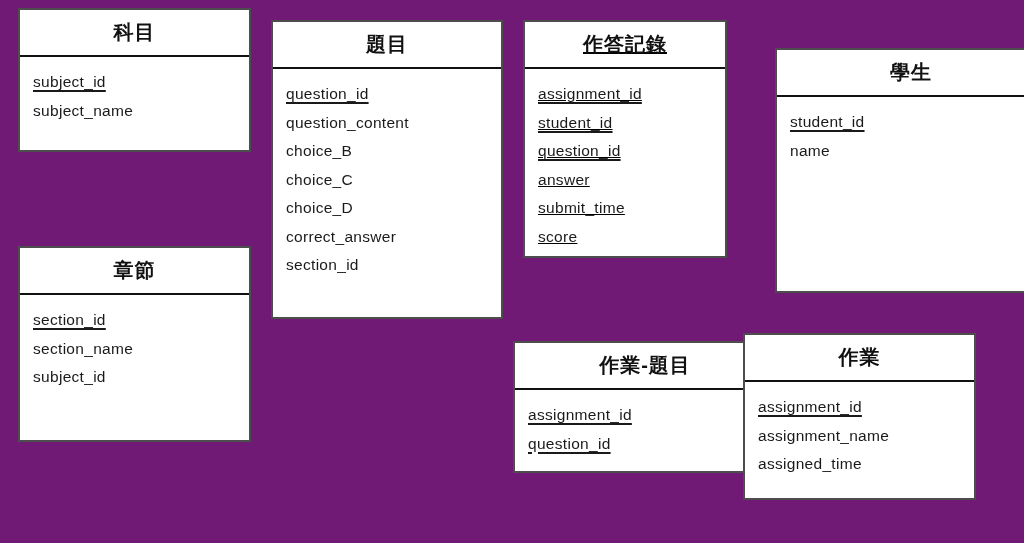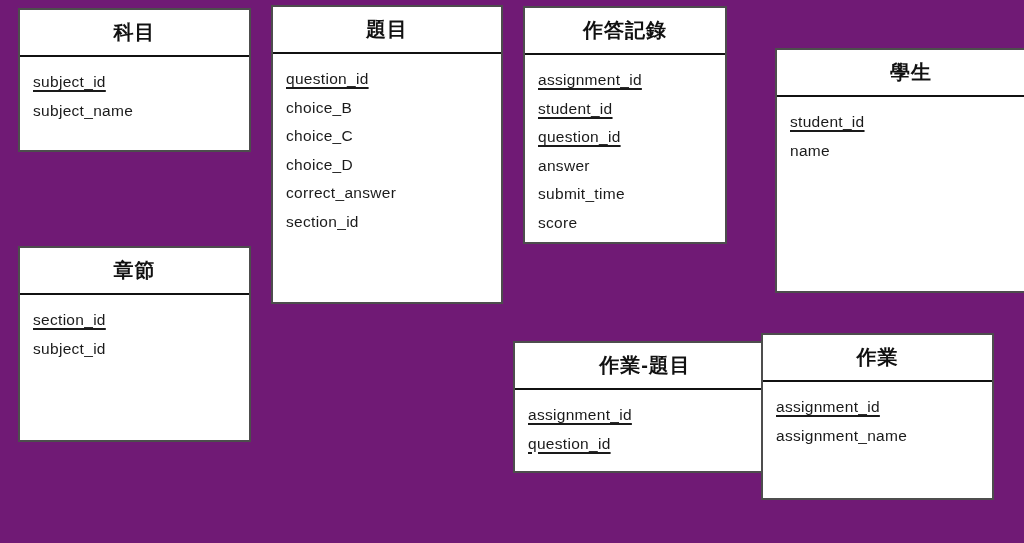--- a/index.html
+++ b/index.html
@@ -61,44 +61,47 @@
       <div class="entity-title">科目</div>
       <div class="entity-fields">
         <div class="field-row pk">
       <span class="field-label">subject_id</span>
     </div>
         <div class="field-row">
       <span class="field-label">subject_name</span>
     </div>
       </div>
     </div>
-    <div class="entity" style="left: 271px; top: 5px; width: 232px; height: 299px;">
+    <div class="entity" style="left: 271px; top: 20px; width: 232px; height: 299px;">
       <div class="entity-title">題目</div>
       <div class="entity-fields">
         <div class="field-row pk">
       <span class="field-label">question_id</span>
+    </div>
+        <div class="field-row">
+      <span class="field-label">question_content</span>
     </div>
         <div class="field-row">
       <span class="field-label">choice_B</span>
     </div>
         <div class="field-row">
       <span class="field-label">choice_C</span>
     </div>
         <div class="field-row">
       <span class="field-label">choice_D</span>
     </div>
         <div class="field-row">
       <span class="field-label">correct_answer</span>
     </div>
         <div class="field-row">
       <span class="field-label">section_id</span>
     </div>
       </div>
     </div>
-    <div class="entity" style="left: 523px; top: 6px; width: 204px; height: 238px;">
+    <div class="entity" style="left: 523px; top: 20px; width: 204px; height: 238px; text-decoration: underline;">
       <div class="entity-title">作答記錄</div>
       <div class="entity-fields">
         <div class="field-row pk">
       <span class="field-label">assignment_id</span>
     </div>
         <div class="field-row pk">
       <span class="field-label">student_id</span>
     </div>
         <div class="field-row pk">
       <span class="field-label">question_id</span>
@@ -125,39 +128,45 @@
     </div>
       </div>
     </div>
     <div class="entity" style="left: 18px; top: 246px; width: 233px; height: 196px;">
       <div class="entity-title">章節</div>
       <div class="entity-fields">
         <div class="field-row pk">
       <span class="field-label">section_id</span>
     </div>
         <div class="field-row">
+      <span class="field-label">section_name</span>
+    </div>
+        <div class="field-row">
       <span class="field-label">subject_id</span>
     </div>
       </div>
     </div>
     <div class="entity" style="left: 513px; top: 333px; width: 264px; height: 132px; margin-top: 8px;">
       <div class="entity-title">作業-題目</div>
       <div class="entity-fields">
         <div class="field-row pk">
       <span class="field-label">assignment_id</span>
     </div>
         <div class="field-row pk">
       <span class="field-label">question_id</span>
     </div>
       </div>
     </div>
-    <div class="entity" style="left: 761px; top: 333px; width: 233px; height: 167px;">
+    <div class="entity" style="left: 743px; top: 333px; width: 233px; height: 167px;">
       <div class="entity-title">作業</div>
       <div class="entity-fields">
         <div class="field-row pk">
       <span class="field-label">assignment_id</span>
     </div>
         <div class="field-row">
       <span class="field-label">assignment_name</span>
     </div>
+        <div class="field-row">
+      <span class="field-label">assigned_time</span>
+    </div>
       </div>
     </div>
   </div>
 
 </body></html>

